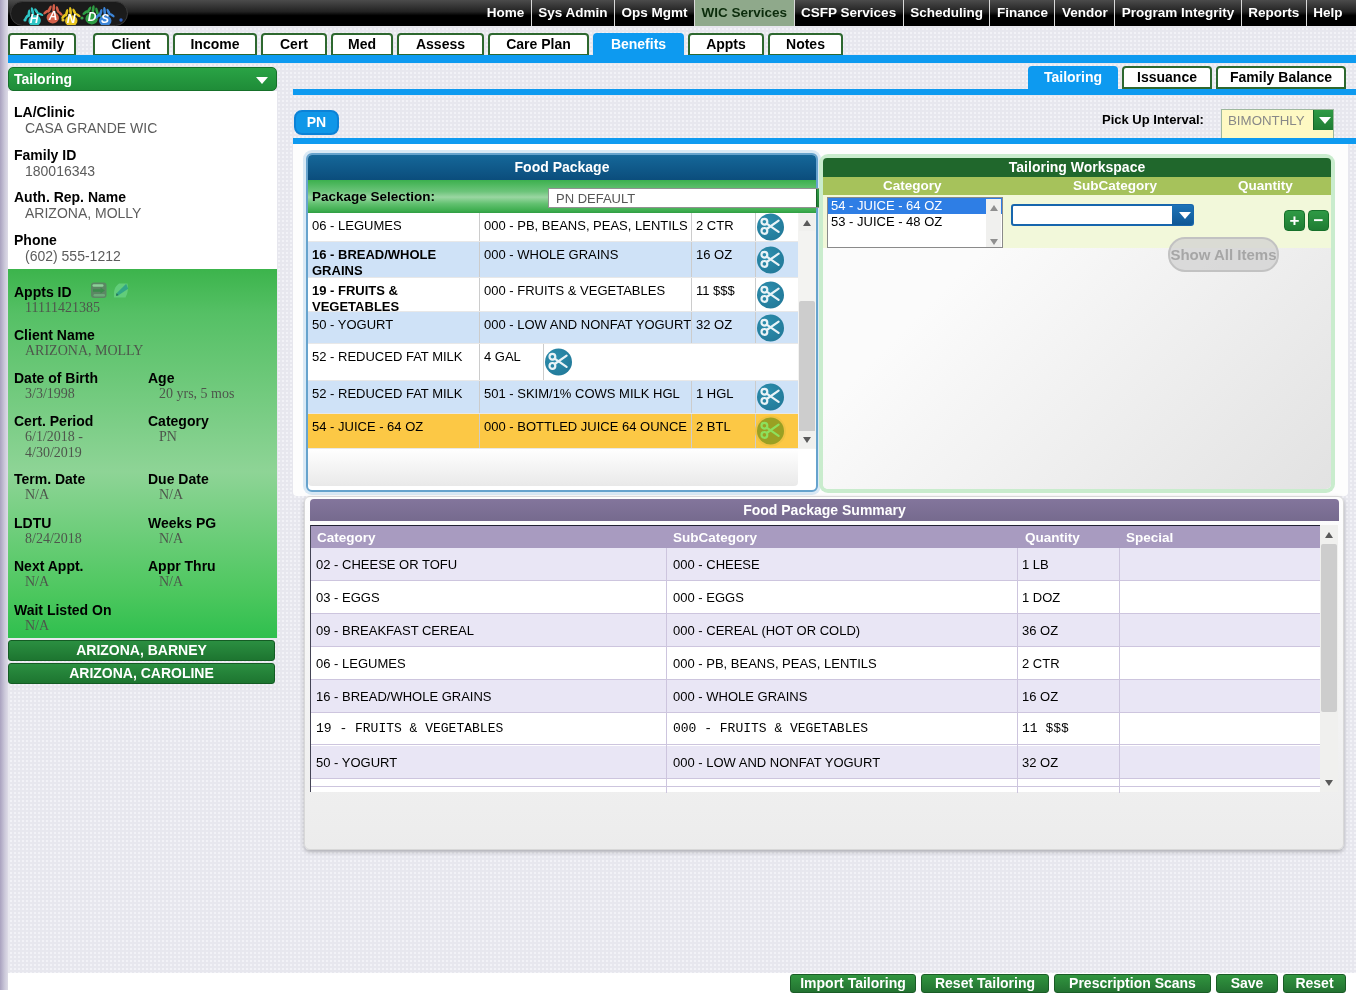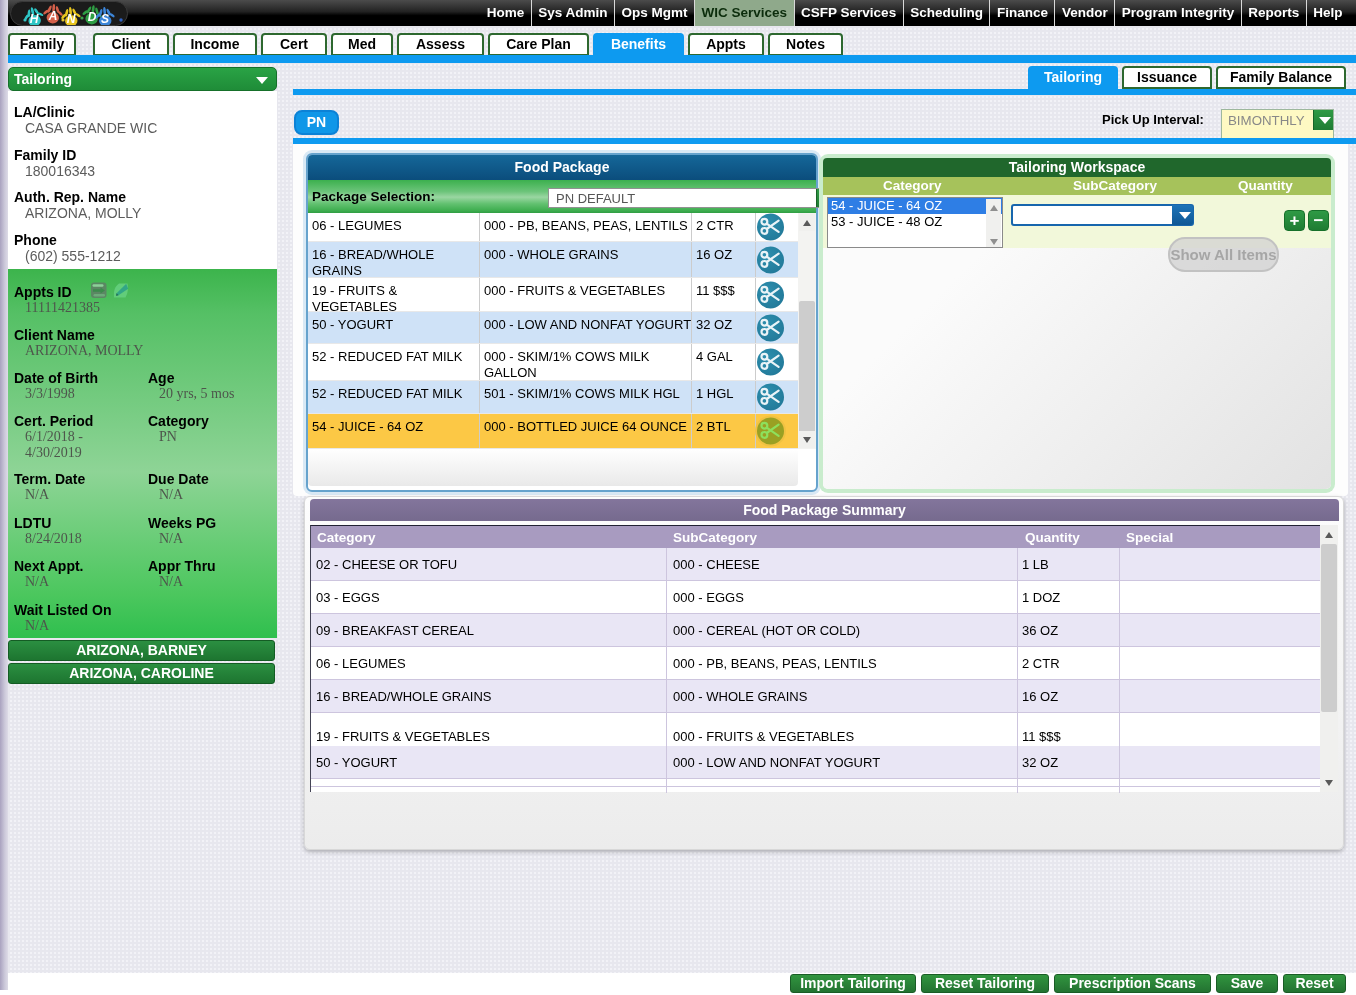--- a/index.html
+++ b/index.html
@@ -101,21 +101,21 @@
   border-left:6px solid transparent; border-right:6px solid transparent;
   border-top:7px solid #fff; }
 #fp-table { left:0; top:58px; width:490px; }
 .fprow { position:relative; width:100%; display:flex; border-bottom:1px solid #e8e8e8; }
 .fprow.blue { background:#cfe2f7; }
 .fprow.orange { background:#fcc845; }
 .fprow .c1 { width:172px; padding:5px 0 0 4px; font-size:13px; line-height:16px;
   border-right:1px solid #ccc; white-space:nowrap; }
 .fprow .c2 { width:212px; padding:5px 0 0 4px; font-size:13px; line-height:16px;
   border-right:1px solid #ccc; white-space:nowrap; }
-.fprow .wrap { white-space:normal; }
+.fprow .wrap { white-space:normal;font-weight:bold; }
 .fprow .c3 { width:63px; padding:5px 2px 0 4px; font-size:13px; line-height:16px; }
 .fprow .c4 { width:43px; position:relative; border-left:1px solid #ccc; }
 #fp-scroll { left:490px; top:58px; width:18px; height:236px; background:#f3f3f1; }
 #fp-bottom { left:0; top:294px; width:490px; height:37px;
   background:linear-gradient(to bottom,#ffffff,#e9e9e9); border-radius:0 0 4px 4px; }
 
 
 .sci { position:absolute; left:1px; top:50%; transform:translateY(-50%);
   width:27px; height:27px; border-radius:50%;
   background:radial-gradient(circle at 38% 35%, #2d8fae, #1f7494); }
@@ -432,21 +432,20 @@
                   <circle cx="7.4" cy="17.4" r="2.9"></circle>
                   <path d="M10.4 10.6 L21.6 18.4"></path>
                   <path d="M10.4 15 L21.6 7.2"></path>
                 </g>
               </svg>
             </span>
           </div>
         </div>
       <div class="fprow" style="height:37px;">
           <div class="c1">52 - REDUCED FAT MILK</div>
-          <div class="c2 wrap">000 - SKIM/1% COWS MILK<br>GALLON</div>
           <div class="c3">4 GAL</div>
           <div class="c4">
             <span class="sci">
               <svg width="27" height="27" viewBox="0 0 27 27">
                 <g stroke="#e9f3f7" fill="none" stroke-width="2.2" stroke-linecap="round">
                   <circle cx="7.4" cy="8.2" r="2.9"></circle>
                   <circle cx="7.4" cy="17.4" r="2.9"></circle>
                   <path d="M10.4 10.6 L21.6 18.4"></path>
                   <path d="M10.4 15 L21.6 7.2"></path>
                 </g>
@@ -549,21 +548,21 @@
       <div class="srow" style="top:121px;">
           <span style="left:5px;">06 - LEGUMES</span>
           <span style="left:362px;">000 - PB, BEANS, PEAS, LENTILS</span>
           <span style="left:711px;">2 CTR</span>
         </div>
       <div class="srow lav" style="top:154px;">
           <span style="left:5px;">16 - BREAD/WHOLE GRAINS</span>
           <span style="left:362px;">000 - WHOLE GRAINS</span>
           <span style="left:711px;">16 OZ</span>
         </div>
-      <div class="srow" style="top:194px;">
+      <div class="srow" style="top:186px;font-family:Liberation Mono, monospace;">
           <span style="left:5px;">19 - FRUITS &amp; VEGETABLES</span>
           <span style="left:362px;">000 - FRUITS &amp; VEGETABLES</span>
           <span style="left:711px;">11 $$$</span>
         </div>
       <div class="srow lav" style="top:220px;">
           <span style="left:5px;">50 - YOGURT</span>
           <span style="left:362px;">000 - LOW AND NONFAT YOGURT</span>
           <span style="left:711px;">32 OZ</span>
         </div>
       <div class="srow" style="top:253px;height:8px;"></div>

